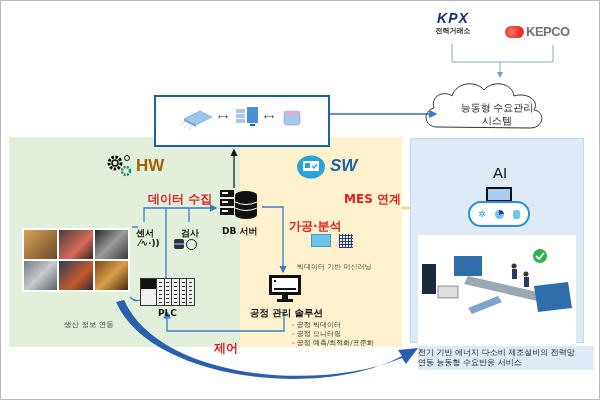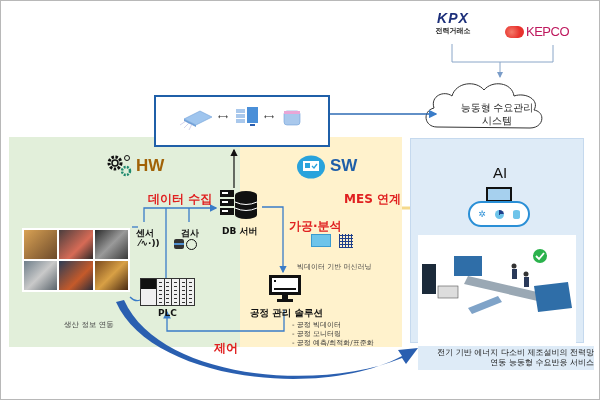--- a/index.html
+++ b/index.html
@@ -12,28 +12,28 @@
   .panel-hw { left: 9px; top: 137px; width: 231px; height: 210px; background: #e2efda; }
   .panel-sw { left: 240px; top: 137px; width: 162px; height: 210px; background: #fff2cc; }
   .panel-ai { left: 410px; top: 138px; width: 174px; height: 205px; background: #deebf7; border: 1px solid #c5d9ee; }
   .ai-inner { left: 418px; top: 235px; width: 158px; height: 108px; background: #ffffff; }
 
   
   .edges-box { left: 154px; top: 95px; width: 176px; height: 52px; background: #fff; border: 2px solid #1f5fa8; }
   .edges-label { left: 0; right: 0; bottom: 2px; text-align: center; font-size: 7px; font-weight: bold; color: #222; }
 
   .hw-title { left: 136px; top: 156px; font-size: 17px; font-weight: bold; color: #a16207; font-family: "Liberation Sans", sans-serif; }
-  .sw-title { left: 330px; top: 156px; font-size: 17px; font-weight: bold; color: #1f5fa8; font-family: "Liberation Sans", sans-serif; }
+  .sw-title { left: 330px; top: 156px; font-size: 17px; font-weight: bold; color: #1f5fa8; font-family: "Liberation Sans", sans-serif; font-style: italic; }
   .red-label { color: #e02020; font-weight: bold; font-size: 12px; }
   .small-label { font-size: 9px; color: #111; font-weight: bold; }
   .tiny { font-size: 7px; color: #444; }
   .bullets { left: 292px; top: 321px; font-size: 7px; color: #333; line-height: 9px; }
 
   .cloud-text { left: 455px; top: 101px; width: 84px; text-align: center; font-size: 10px; line-height: 13px; color: #222; font-family: Liberation Serif, serif; }
-  .ai-caption { left: 418px; top: 346px; width: 176px; text-align: right; font-size: 8px; line-height: 10px; color: #222; background: #deebf7; padding: 2px 0; }
+  .ai-caption { left: 418px; top: 346px; width: 176px; text-align: left; font-size: 8px; line-height: 10px; color: #222; background: #deebf7; padding: 2px 0; }
 
   .photos { left: 22px; top: 228px; width: 108px; height: 64px; background: #fff; display: grid; grid-template-columns: repeat(3, 1fr); grid-template-rows: repeat(2, 1fr); gap: 2px; padding: 2px; }
   .photo { background: #6b5a4a; }
   .p1 { background: linear-gradient(135deg, #d9a254, #6d4a2b); }
   .p2 { background: linear-gradient(135deg, #4a3e3e, #d76b56 60%, #2d2828); }
   .p3 { background: linear-gradient(135deg, #2b2b2b, #9a9a9a 50%, #3a3a3a); }
   .p4 { background: linear-gradient(135deg, #6f7f8a, #c9c9c9 50%, #59636b); }
   .p5 { background: linear-gradient(135deg, #2e3d55, #c55a2a 60%, #2d2d3a); }
   .p6 { background: linear-gradient(135deg, #7a4a1e, #d8a045 50%, #4a2a12); }
 
@@ -88,21 +88,21 @@
 
   <path d="M116,302 C150,380 320,400 402,356 L398,350 L418,348 L406,364 L402,358 C320,392 160,380 124,300 Z" fill="#2a5fb0"></path>
 </svg>
 
 <div class="abs" style="left:430px;top:10px;width:46px;">
   <div style="font-family:'Liberation Sans',sans-serif;font-style:italic;font-weight:bold;font-size:14px;color:#1c2f7a;text-align:center;letter-spacing:1px;">KPX</div>
   <div style="font-size:7px;color:#222;text-align:center;font-weight:bold;">전력거래소</div>
 </div>
 <div class="abs" style="left:505px;top:24px;display:flex;align-items:center;">
   <span style="display:inline-block;width:19px;height:12px;border-radius:6px;background:radial-gradient(circle at 35% 50%, #f47a6a, #e8322d 60%);margin-right:2px;"></span>
-  <span style="font-family:'Liberation Sans',sans-serif;font-weight:normal;font-size:13px;color:#be185d;letter-spacing:-0.5px;">KEPCO</span>
+  <span style="font-family:'Liberation Sans',sans-serif;font-weight:bold;font-size:13px;color:#737373;letter-spacing:-0.5px;">KEPCO</span>
 </div>
 
 <div class="abs cloud-text">
   <div>능동형 수요관리</div>
   <div>시스템</div>
 </div>
 
 <div class="abs edges-box">
   <svg width="172" height="36" style="position:absolute;left:0;top:2px;">
     <g>

